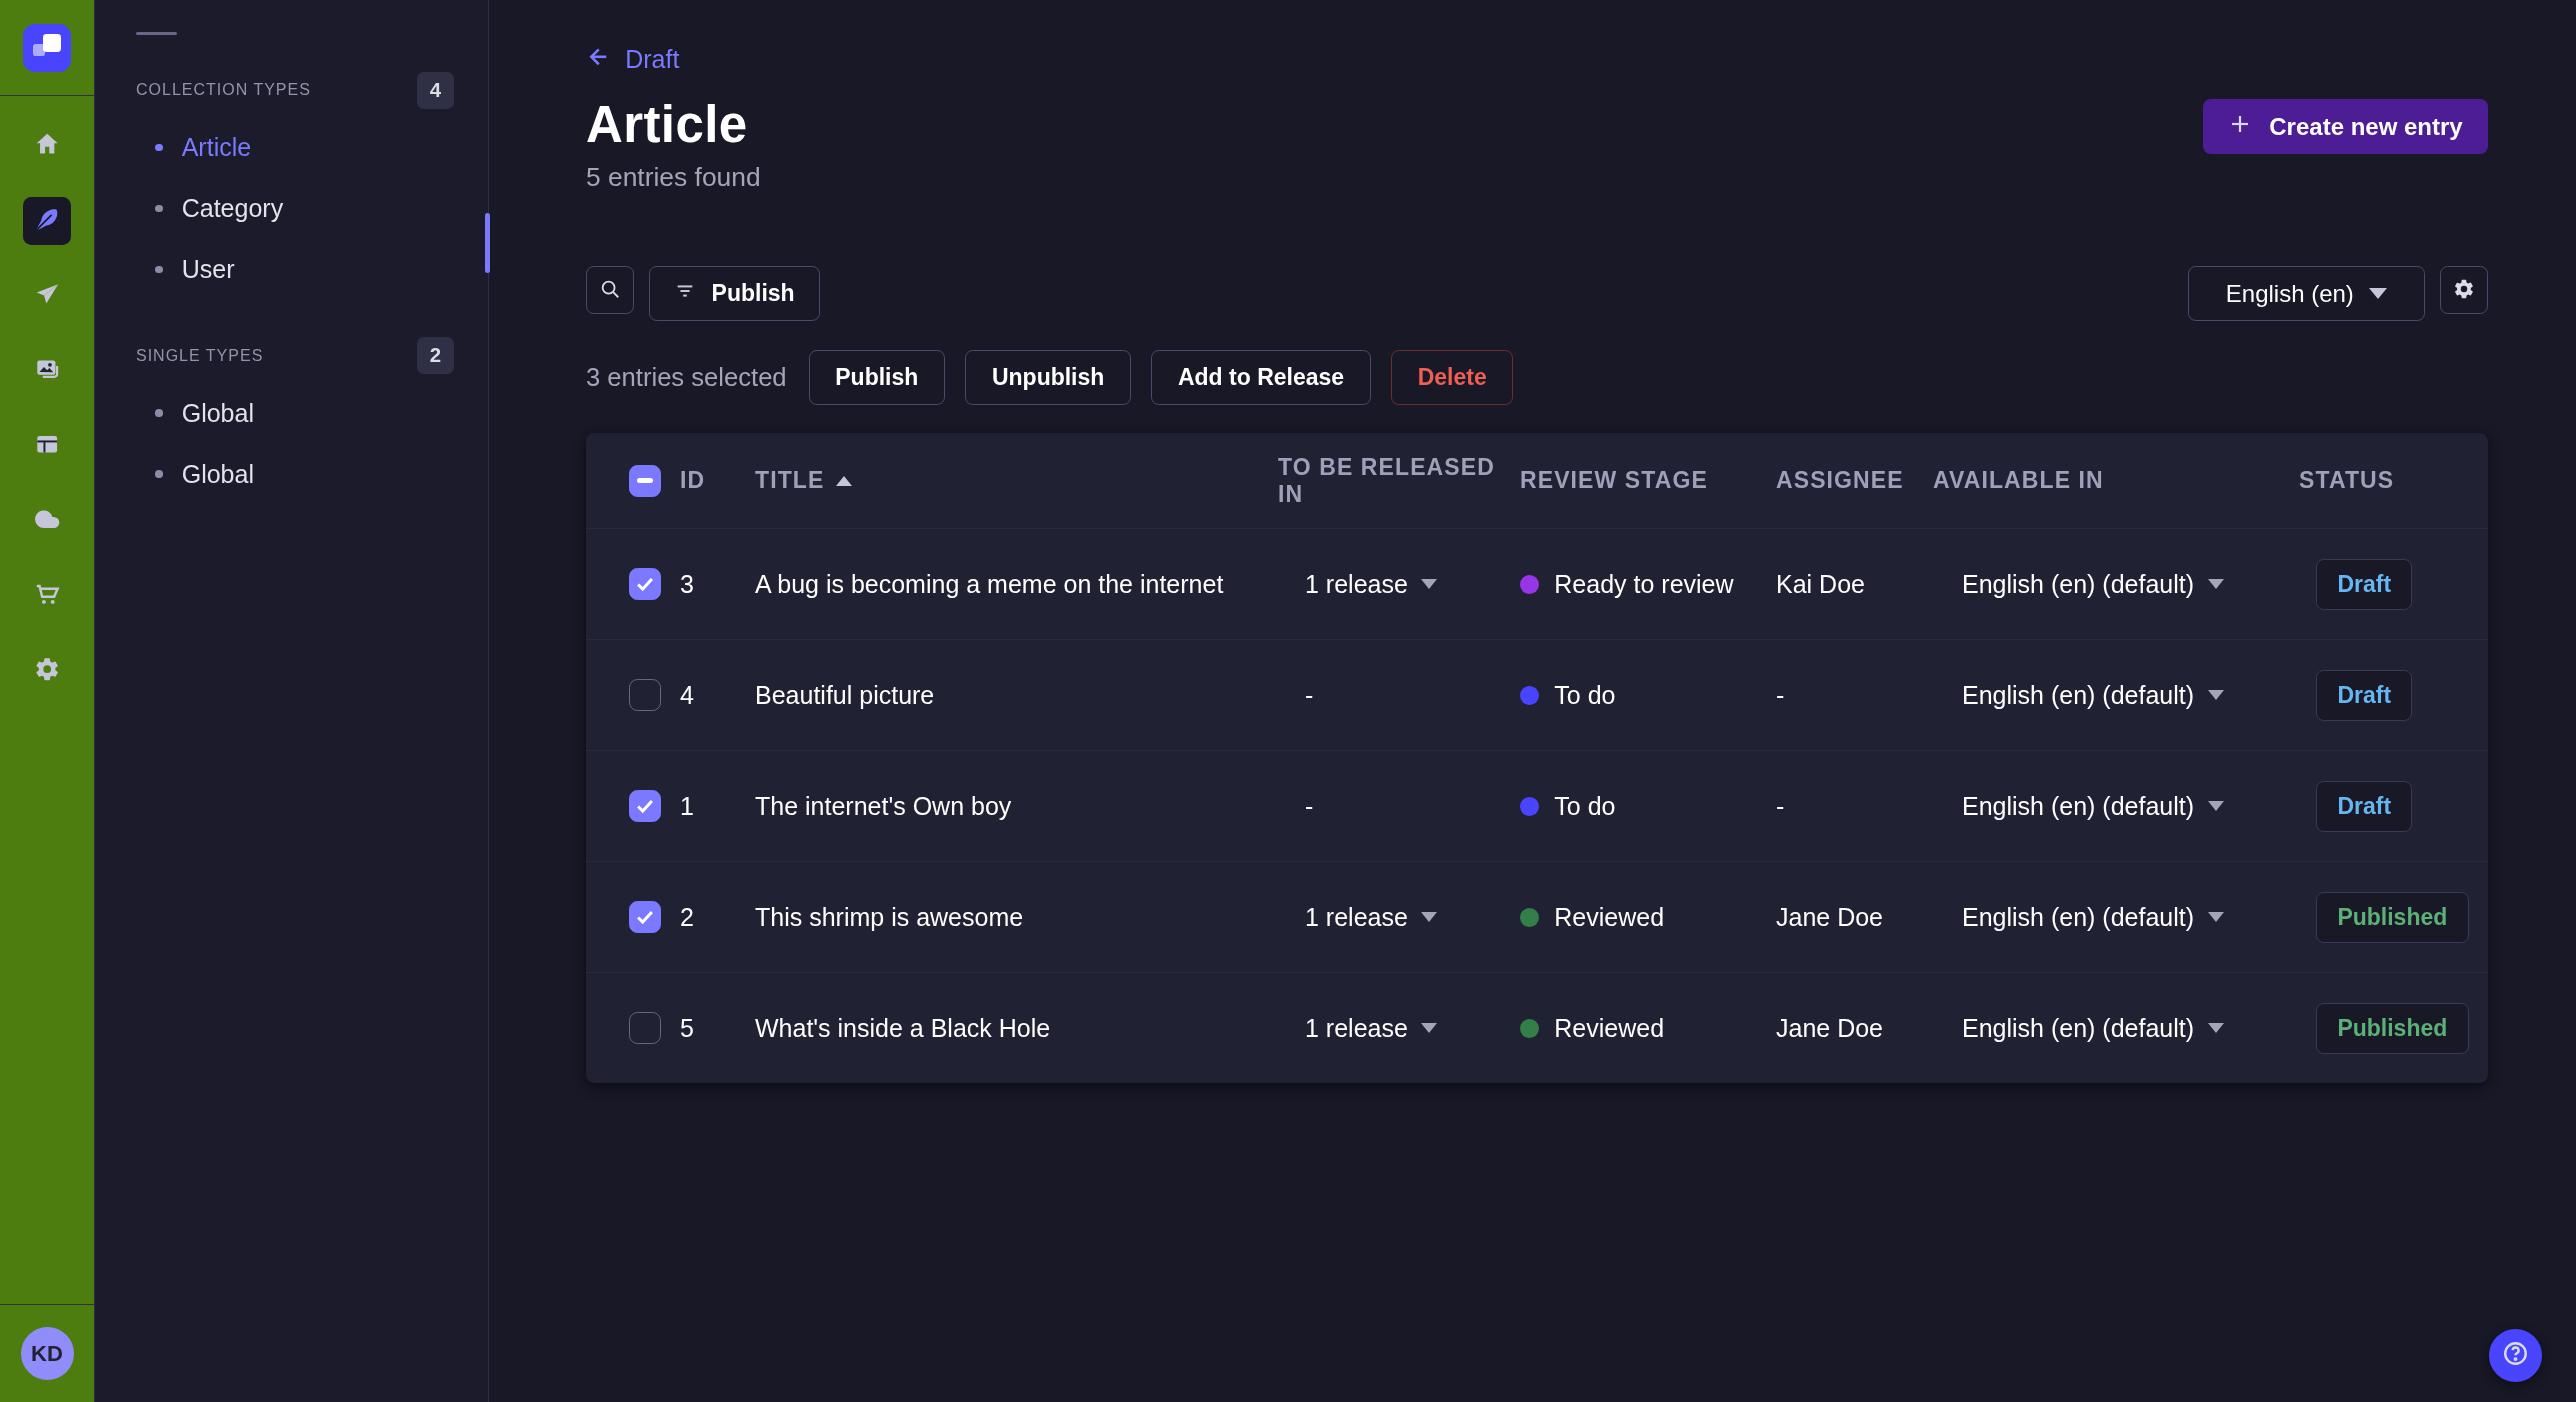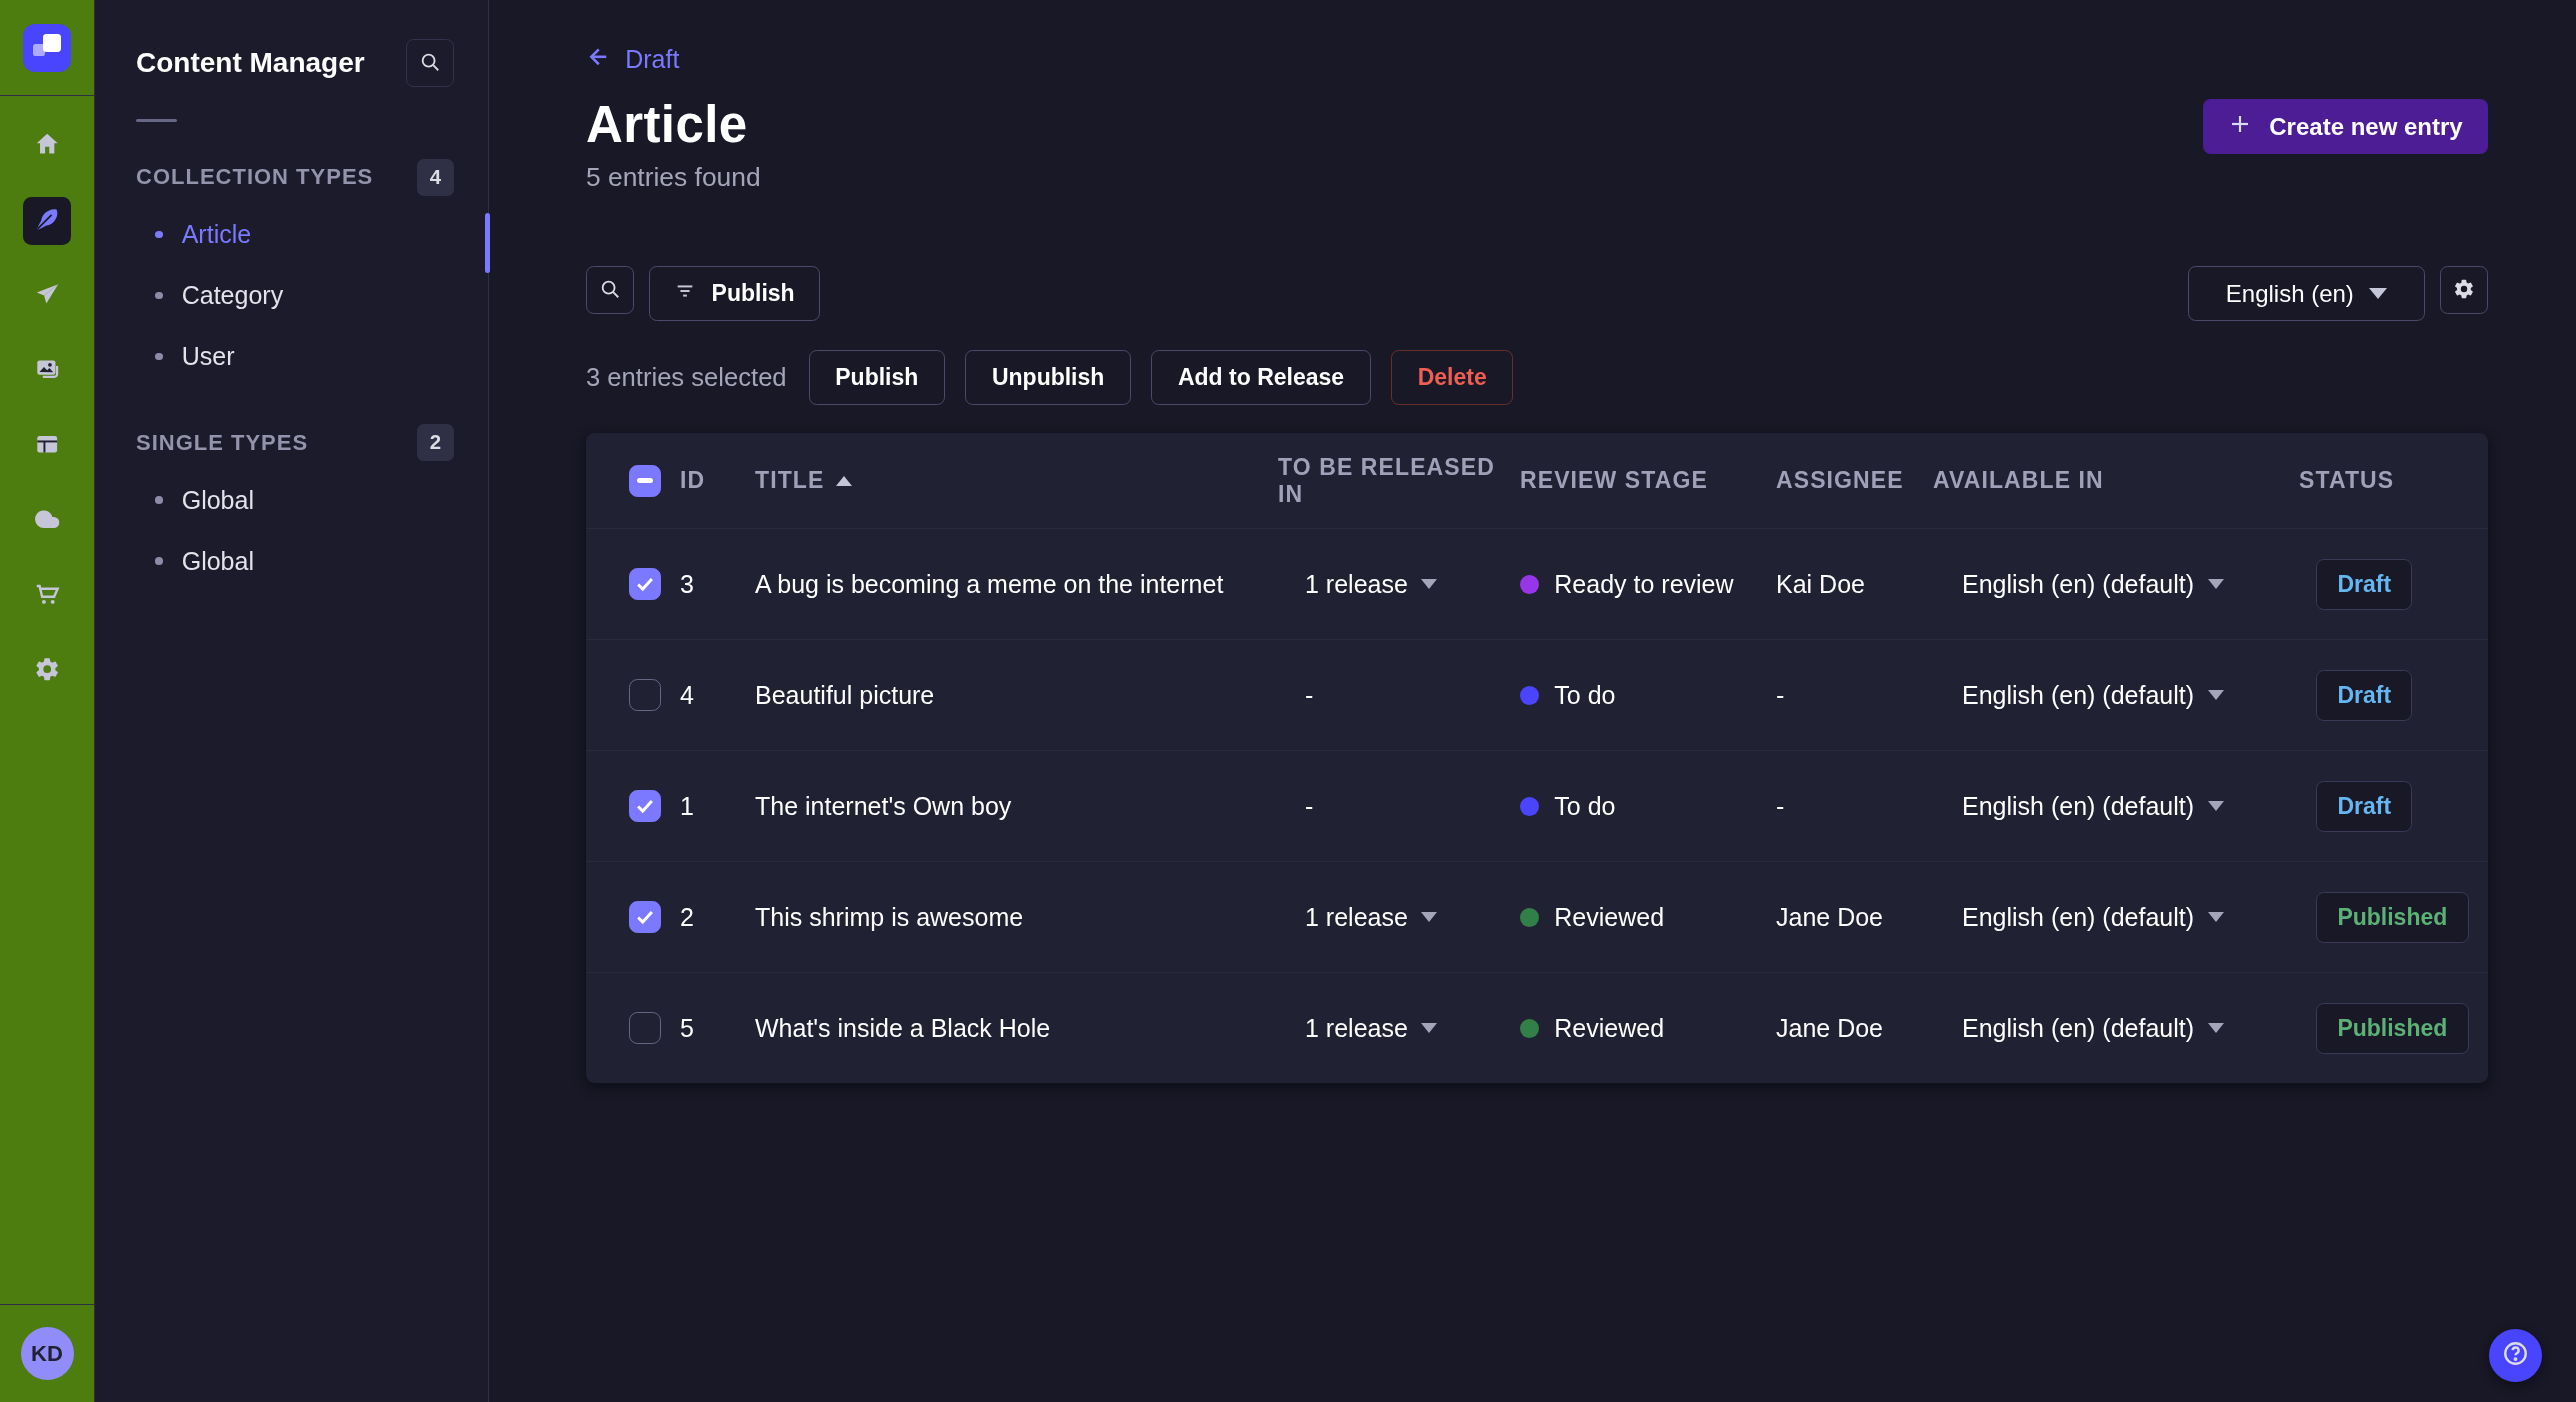--- a/index.html
+++ b/index.html
@@ -22,21 +22,21 @@
   .avatar { width:53px; height:53px; border-radius:50%; background:#908cfa; color:#212134; font-weight:700; font-size:22px; display:flex; align-items:center; justify-content:center; cursor:pointer; }
 
   
   .subnav { width:394px; background:#1b1b2b; border-right:1.7px solid #2e2e45; flex-shrink:0; position:relative; }
   .subnav-header { display:flex; align-items:center; justify-content:space-between; padding:39px 34px 0 41px; }
   .subnav-title { font-size:28px; font-weight:700; color:#ffffff; }
   .icon-btn-sq { width:48px; height:48px; border:1.7px solid #32324d; border-radius:7.7px; background:transparent; color:#dcdce4; display:flex; align-items:center; justify-content:center; cursor:pointer; }
   .icon-btn-sq svg { width:22px; height:22px; }
   .subnav-divider { width:41px; height:2.6px; background:#666687; margin:32px 0 0 41px; border-radius:1.7px; }
   .section-head { display:flex; align-items:center; justify-content:space-between; padding:0 34px 0 41px; margin-top:37px; height:37px; }
-  .section-label { font-size:22px; font-weight:700; letter-spacing:1px; color:#9393ab; }
+  .section-label { font-size:16px; font-weight:400; letter-spacing:1px; color:#9393ab; }
   .count-badge { min-width:37px; height:37px; padding:0 8.5px; border-radius:6.8px; background:#2f2f46; color:#dcdce4; font-size:20.4px; font-weight:600; display:flex; align-items:center; justify-content:center; }
   .nav-items { margin-top:8.5px; }
   .nav-item { height:61px; display:flex; align-items:center; gap:19px; padding-left:60px; font-size:25px; color:#e3e3ec; cursor:pointer; }
   .nav-item .bullet { width:7.7px; height:7.7px; border-radius:50%; background:#8c8ca8; flex-shrink:0; }
   .nav-item.active { color:#7b79ff; }
   .nav-item.active .bullet { background:#7b79ff; }
   .active-indicator { position:absolute; right:-1.7px; top:213px; width:5.1px; height:60px; background:#7b79ff; border-radius:2.6px; }
 
   
   .content { flex:1; position:relative; padding:0 96px 0 97px; }
@@ -150,29 +150,20 @@
             <path fill-rule="evenodd" d="M19.4 13c.04-.33.06-.66.06-1s-.02-.67-.06-1l2.1-1.64a.5.5 0 0 0 .12-.64l-2-3.46a.5.5 0 0 0-.61-.22l-2.48 1a7.3 7.3 0 0 0-1.73-1l-.37-2.64A.5.5 0 0 0 13.94 2h-4a.5.5 0 0 0-.5.42l-.37 2.64c-.62.26-1.2.6-1.73 1l-2.48-1a.5.5 0 0 0-.6.22l-2 3.46a.5.5 0 0 0 .12.64L4.47 11c-.04.33-.06.66-.06 1s.02.67.06 1l-2.1 1.64a.5.5 0 0 0-.12.64l2 3.46c.13.22.39.3.6.22l2.49-1c.53.4 1.1.74 1.72 1l.38 2.64c.04.24.25.42.5.42h4c.25 0 .46-.18.5-.42l.37-2.64c.62-.26 1.2-.6 1.73-1l2.48 1c.22.08.47 0 .6-.22l2-3.46a.5.5 0 0 0-.12-.64zM12 15.5a3.5 3.5 0 1 1 0-7 3.5 3.5 0 0 1 0 7z"></path>
           </svg></span>
     </div>
   </div>
   <div class="rail-bottom">
     <div class="avatar">KD</div>
   </div>
 </nav>
 
 <aside class="subnav">
-  <div class="subnav-header">
-    <div class="subnav-title">Content Manager</div>
-    <div class="icon-btn-sq">
-      <span><svg viewBox="0 0 24 24" width="22" height="22" fill="none" stroke="currentColor" stroke-width="2">
-            <circle cx="10.5" cy="10.5" r="6.5"></circle>
-            <line x1="15.5" y1="15.5" x2="21" y2="21"></line>
-          </svg></span>
-    </div>
-  </div>
   <div class="subnav-divider"></div>
 
   <div class="section-head">
     <span class="section-label">COLLECTION TYPES</span>
     <span class="count-badge">4</span>
   </div>
   <div class="nav-items">
     <div class="nav-item active">
       <span class="bullet"></span>
         <span>Article</span>

